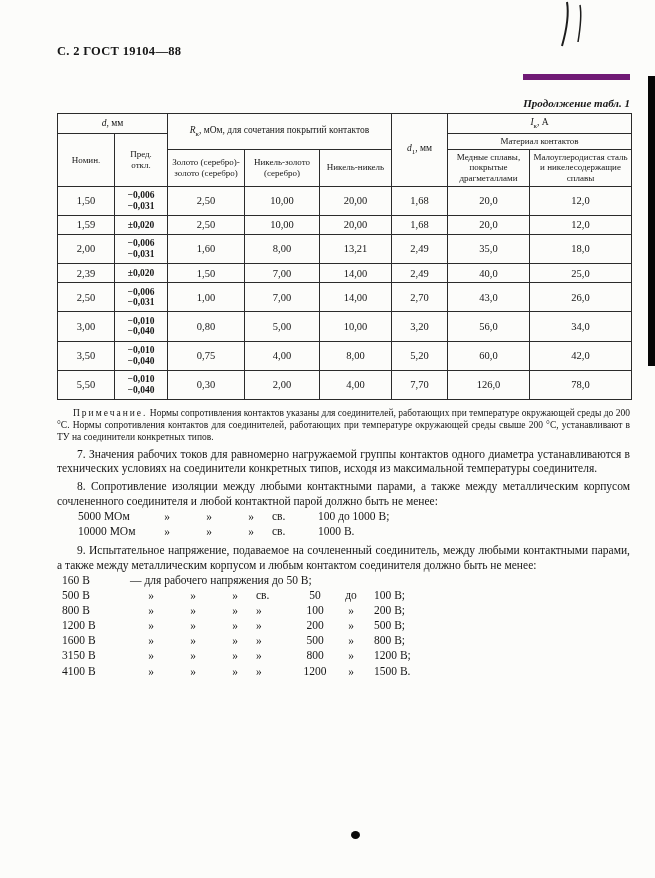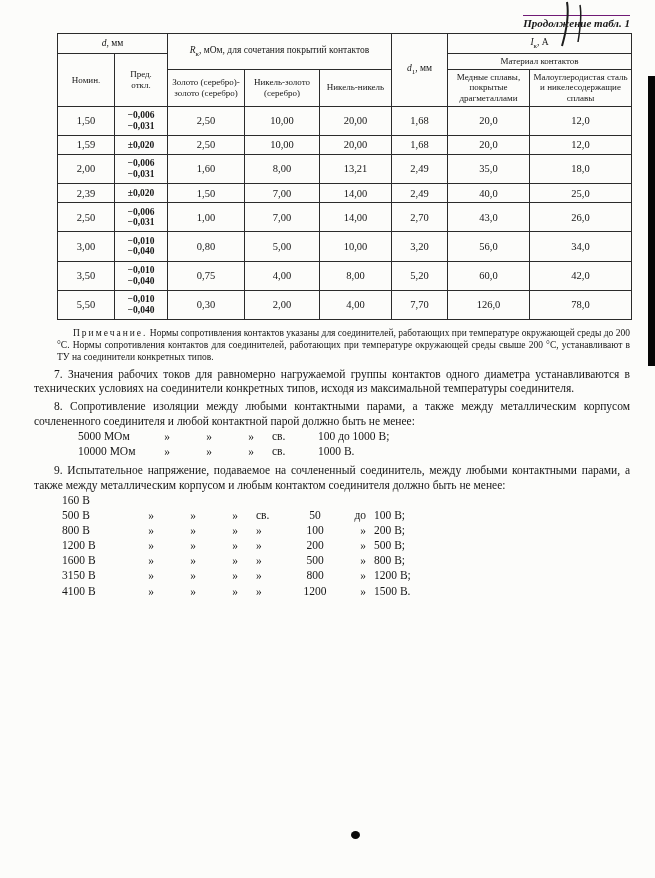--- a/index.html
+++ b/index.html
@@ -1,63 +1,64 @@
 <!DOCTYPE html>
 <html><head>
 <meta charset="utf-8">
 <style>
   html,body{margin:0;padding:0;}
   body{background:#ffffff;}
   .page{position:relative;width:655px;height:878px;background:#fcfcfa;font-family:"Liberation Serif",serif;color:#161616;overflow:hidden;}
 
   .header{padding-top:44px;margin-left:57px;font-size:12.5px;font-weight:bold;letter-spacing:.3px;}
   .caption{margin:15px 25px 4px 57px;text-align:right;font-size:11px;font-weight:bold;font-style:italic;}
-  .caption .overbar{display:inline-block;border-top:1px solid #701a75;padding-top:1px;}
+  .caption .overbar{display:inline-block;border-top:6px solid #701a75;padding-top:17px;}
 
   table.gost{margin-left:57px;border-collapse:collapse;table-layout:fixed;width:574px;}
   .gost th,.gost td{border:1px solid #2b2b2b;}
   .gost th{font-weight:normal;font-size:9px;line-height:1.18;padding:2px 2px;text-align:center;vertical-align:middle;}
   .gost th.gh{font-size:9.5px;padding:3px 2px;}
   .gost td{font-size:10.5px;text-align:center;padding:3.5px 2px;vertical-align:middle;}
   .gost td.dev{white-space:pre-line;font-size:9.5px;line-height:1.12;font-weight:bold;}
   .pre-line{white-space:pre-line;}
   .var{font-style:italic;}
   sub{font-size:7px;}
 
   .note{margin:7px 25px 0 57px;font-size:9.5px;line-height:1.28;text-align:justify;text-indent:16px;}
   .note-label{letter-spacing:2px;}
-  .para{margin:3px 25px 0 34px;font-size:11.5px;line-height:1.3;text-align:justify;text-indent:20px;}
+  .para{margin:3px 25px 0 57px;font-size:11.5px;line-height:1.3;text-align:justify;text-indent:20px;}
 
   .ditto-list{font-size:11.5px;line-height:1.32;}
   .ditto-list.insulation{margin-left:78px;}
   .ditto-list.voltage{margin-left:62px;}
   .ditto-row{display:flex;}
   .ditto-row span{display:block;}
   .val{width:68px;}
   .d{width:42px;text-align:center;}
   .pre{width:38px;}
   .n1{width:42px;text-align:center;}
-  .mid{width:30px;text-align:right;}
+  .mid{width:30px;text-align:center;}
   .n2,.tail{padding-left:8px;}
 
   .pen-marks{position:absolute;left:538px;top:0;}
   .scan-strip{position:absolute;right:0;top:76px;width:7px;height:290px;background:#060606;}
   .ink-dot{position:absolute;left:351px;top:831px;width:9px;height:8px;background:#0a0a0a;border-radius:50%;}
 </style>
 </head>
 <body>
 
 <div class="page">
 
   <svg class="pen-marks" width="70" height="48" viewBox="0 0 70 48">
     <path d="M24,46 C28,32 31,14 29,2" stroke="#1c1c1c" stroke-width="2" fill="none"></path>
     <path d="M40,42 C42,30 44,16 42,5" stroke="#1c1c1c" stroke-width="1.5" fill="none"></path>
   </svg>
   <div class="scan-strip"></div>
 
+  <div class="header">С. 2 ГОСТ 19104—88</div>
 
   <div class="caption">
     <span class="overbar">Продолжение табл. 1</span>
   </div>
 
   <table class="gost">
     <colgroup>
       <col style="width:57px">
         <col style="width:53px">
         <col style="width:77px">
@@ -197,20 +198,21 @@
         <span class="d">»</span>
         <span class="d">»</span>
         <span class="pre">св.</span>
         <span class="tail">1000 В.</span>
       </div>
     </div>
   <p class="para">9. Испытательное напряжение, подаваемое на сочлененный соединитель, между любыми контактными парами, а также между металлическим корпусом и любым контактом соединителя должно быть не менее:</p>
   <div class="ditto-list voltage">
       <div class="ditto-row">
         <span class="val">160 В</span>
+        <span class="rest">— для рабочего напряжения до 50 В;</span>
       </div>
       <div class="ditto-row">
         <span class="val">500 В</span>
         <span class="d">»</span>
         <span class="d">»</span>
         <span class="d">»</span>
         <span class="pre">св.</span>
         <span class="n1">50</span>
         <span class="mid">до</span>
         <span class="n2">100 В;</span>

